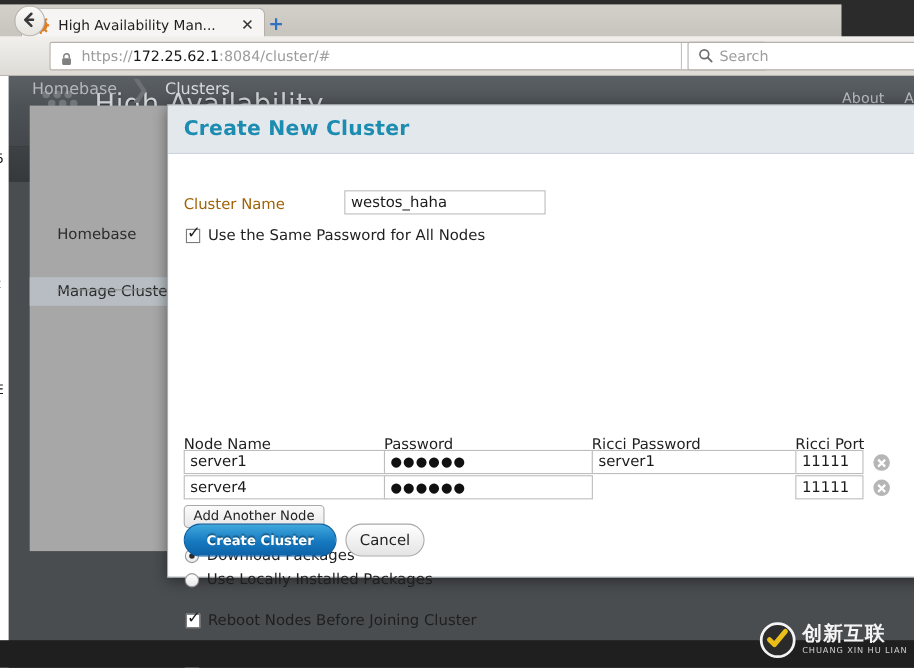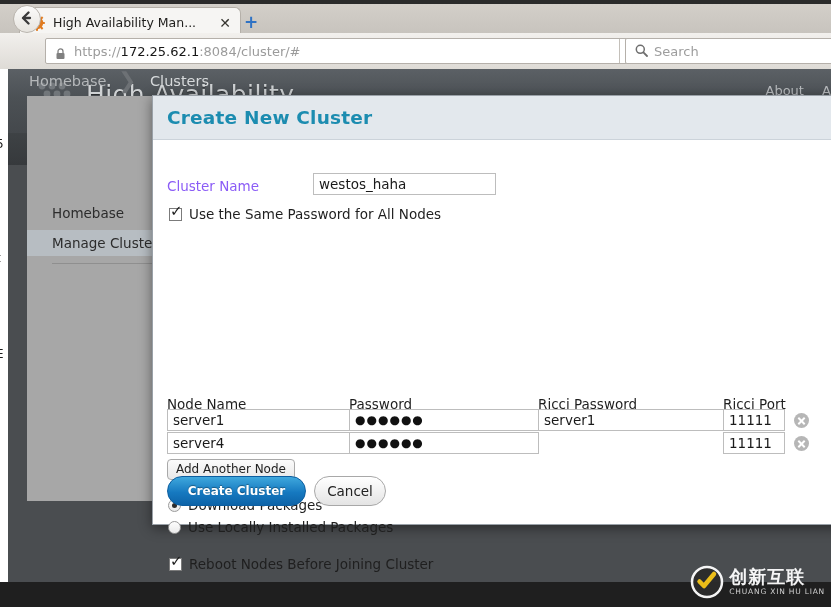--- a/index.html
+++ b/index.html
@@ -11,21 +11,21 @@
   }
   #screen {
     position: relative;
     width: 831px; height: 607px;
     overflow: hidden;
     background: #2b2b2b;
   }
 
   
   .chrome-tabbar {
-    position: absolute; left: 0; top: 4px; width: 831px; height: 33px;
+    position: absolute; left: 0; top: 4px; width: 765px; height: 33px;
     background: linear-gradient(to bottom, #d3cfc9 0%, #c6c2bc 100%);
     border-bottom: 1px solid #a9a49d;
   }
   .tab {
     position: absolute; left: 19px; top: 3px; width: 222px; height: 30px;
     background: #f6f5f3;
     border: 1px solid #b5b0a9;
     border-bottom: none;
     border-radius: 6px 6px 0 0;
     box-sizing: border-box;
@@ -149,21 +149,21 @@
     position: absolute; left: 27px; top: 96px; width: 127px; height: 405px;
     background: #a7a7a7;
     border-right: 1px solid #9a9a9a;
   }
   .side-item {
     position: absolute; left: 0; width: 127px; height: 26px;
     font-size: 13.5px; color: #2c2c2c; line-height: 26px;
     padding-left: 25px; box-sizing: border-box; cursor: pointer;
     white-space: nowrap;
   }
-  .side-item.selected { background: #b7bdc2; }
+  .side-item.selected { background: #b7bdc2; margin-top: 22px; }
   .side-divider {
     position: absolute; left: 25px; width: 102px; height: 1px; background: #8f8f8f;
   }
 
   
   .modal {
     position: absolute; left: 152px; top: 95px; width: 700px; height: 430px;
     background: #ffffff;
     border: 1px solid #9aa1a8;
     box-shadow: 0 3px 12px rgba(0,0,0,.45);
@@ -178,21 +178,21 @@
     position: absolute; left: 14px; top: 11px;
     color: #1c8cb0; font-size: 18.5px; font-weight: bold;
     letter-spacing: .2px;
   }
   .modal-body {
     position: absolute; left: 0; top: 44px; right: 0; bottom: 0;
     background: #fff;
   }
 
   .form-label {
-    position: absolute; font-size: 13.5px; color: #8b5cf6;
+    position: absolute; font-size: 13.5px; color: #a16207;
   }
   .txt-input {
     position: absolute;
     border: 1px solid #bdbdbd; background: #fff;
     font-family: "DejaVu Sans", "Liberation Sans", sans-serif;
     font-size: 13.5px; color: #1a1a1a;
     padding: 0 5px; box-sizing: border-box;
     height: 22px; line-height: 20px;
     outline: none;
   }

